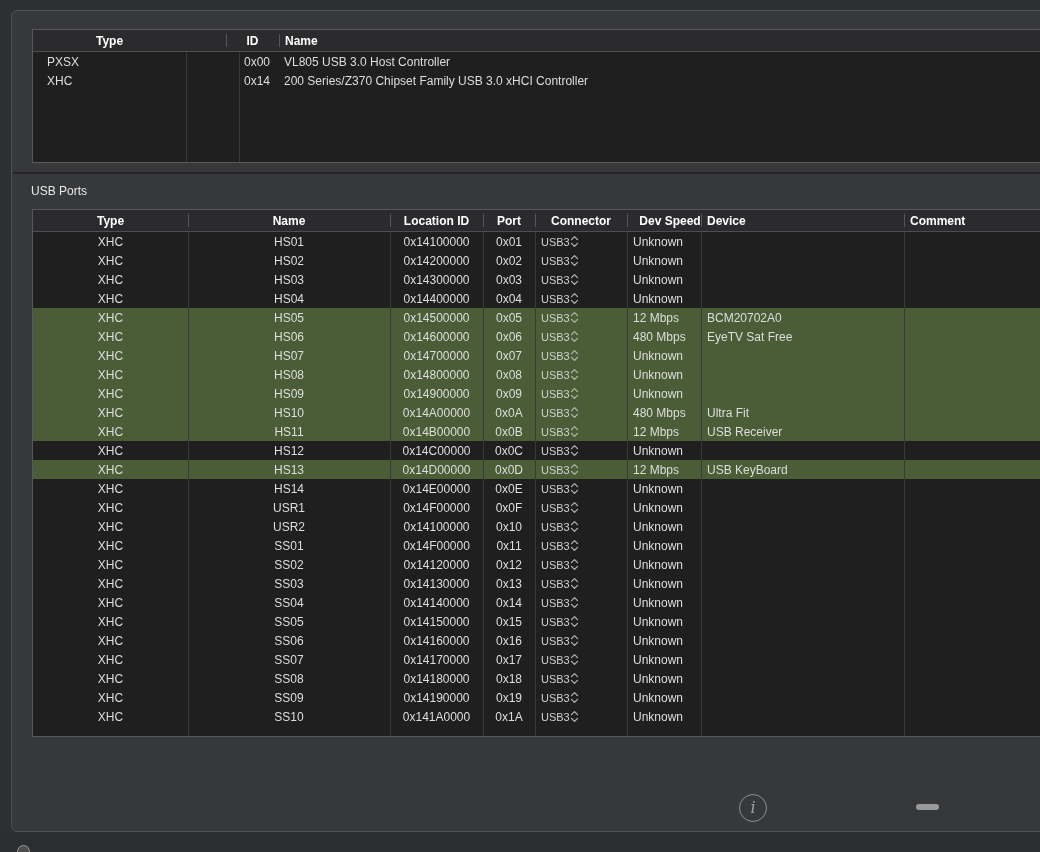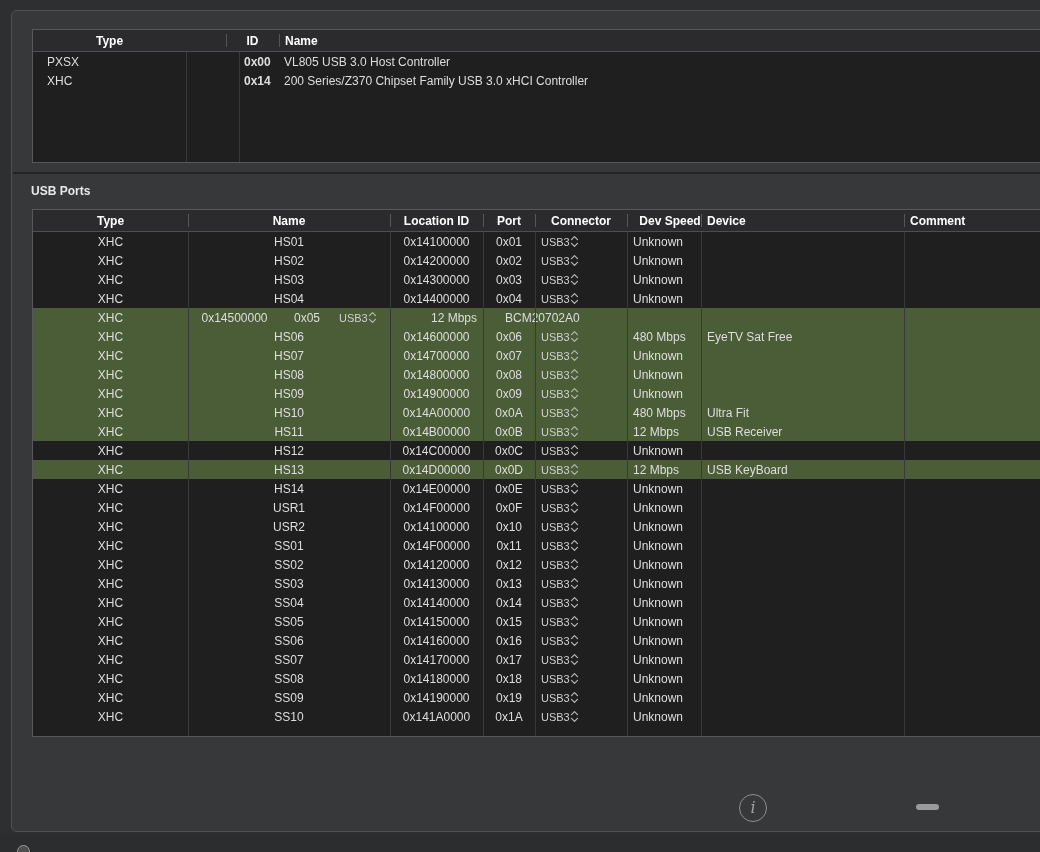--- a/index.html
+++ b/index.html
@@ -46,42 +46,42 @@
     position:relative; height:19px; display:flex; align-items:center;
     font-size:12px; color:#dedede; z-index:1;
   }
   .row.hl { background:#4a5d36; }
   .cell { flex:none; height:100%; display:flex; align-items:center; justify-content:center; overflow:hidden; white-space:nowrap; }
 
   
   .ctl-c0 { width:153px; } .ctl-c1 { width:53px;margin-left:40px; } .ctl-c2 { width:814px; }
   .ctl-row .cell { justify-content:flex-start; }
   .ctl-row .ctl-c0 { padding-left:14px; }
-  .ctl-row .ctl-c1 { padding-left:18px;font-weight:bold; }
+  .ctl-row .ctl-c1 { padding-left:18px; }
   .ctl-row .ctl-c2 { padding-left:5px; }
 
   
   .p-c0 { width:155px; } .p-c1 { width:202px; } .p-c2 { width:93px; }
   .p-c3 { width:52px; }  .p-c4 { width:92px; }  .p-c5 { width:74px;padding-left:12px; }
   .p-c6 { width:203px; } .p-c7 { width:149px; }
 
   .connector-popup {
     width:100%; height:100%; display:flex; align-items:center;
     padding:0 7px 0 6px; cursor:default;
   }
   .connector-popup .val { font-size:11px; color:#cfd0d0; }
   .dev-speed, .device-cell, .comment-cell { justify-content:flex-start; padding-left:6px; }
 
   
   .section-sep {
     position:absolute; left:12px; top:171px; width:1028px; height:2px;
     background:#242426;
   }
   .section-label {
-    position:absolute; left:30px; top:183px; font-size:12px; font-weight:bold;
+    position:absolute; left:30px; top:183px; font-size:12px; font-weight:normal;
     color:#e8e8e8;
   }
 
   
   .info-btn {
     position:absolute; left:727px; top:783px; width:28px; height:28px;
     border:1.5px solid #8f8f8f; border-radius:50%;
     display:flex; align-items:center; justify-content:center;
     color:#a2a2a2; font-family:"DejaVu Serif","Liberation Serif",serif;
     font-style:italic; font-size:16px; line-height:1; cursor:default;
@@ -225,20 +225,21 @@
         </svg>
       </div>
     </div>
     <div class="cell p-c5 dev-speed">Unknown</div>
     <div class="cell p-c6 device-cell"></div>
     <div class="cell p-c7 comment-cell"></div>
   </div>
 
   <div class="row port-row hl">
     <div class="cell p-c0">XHC</div>
+    <div class="cell p-c1">HS05</div>
     <div class="cell p-c2">0x14500000</div>
     <div class="cell p-c3">0x05</div>
     <div class="cell p-c4">
       <div class="connector-popup">
         <span class="val">USB3</span>
         <svg width="9" height="13" viewBox="0 0 9 13">
           <path d="M1.5 4.6 L4.5 1.6 L7.5 4.6" fill="none" stroke="#b5b5b5" stroke-width="1.3" stroke-linecap="round" stroke-linejoin="round"></path>
           <path d="M1.5 8.4 L4.5 11.4 L7.5 8.4" fill="none" stroke="#b5b5b5" stroke-width="1.3" stroke-linecap="round" stroke-linejoin="round"></path>
         </svg>
       </div>

